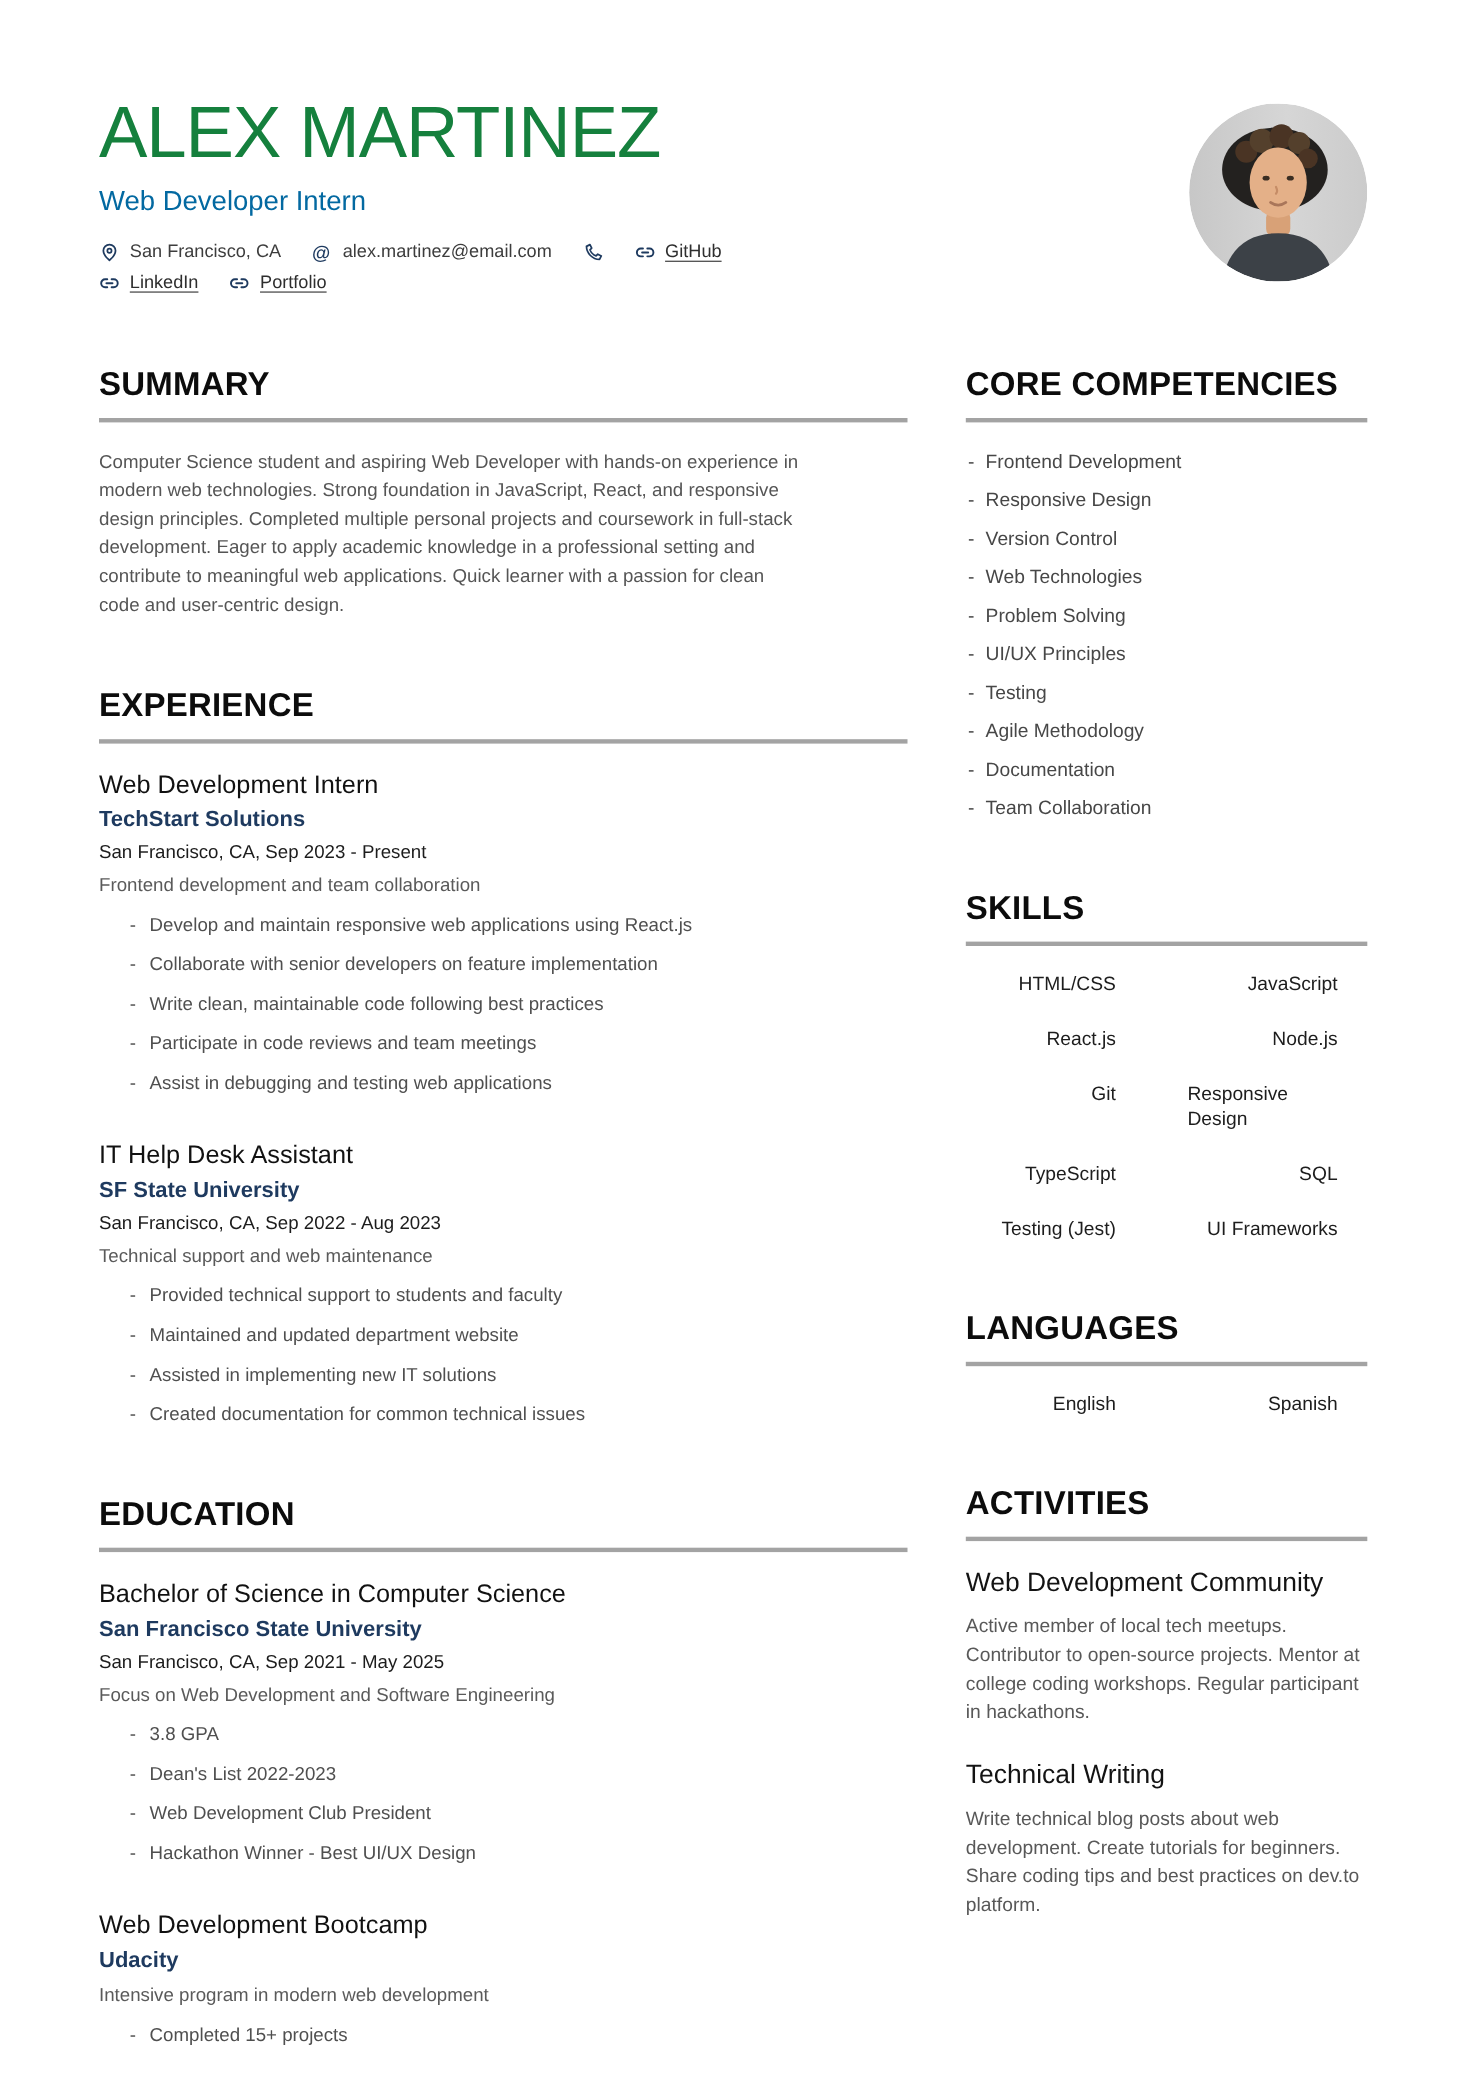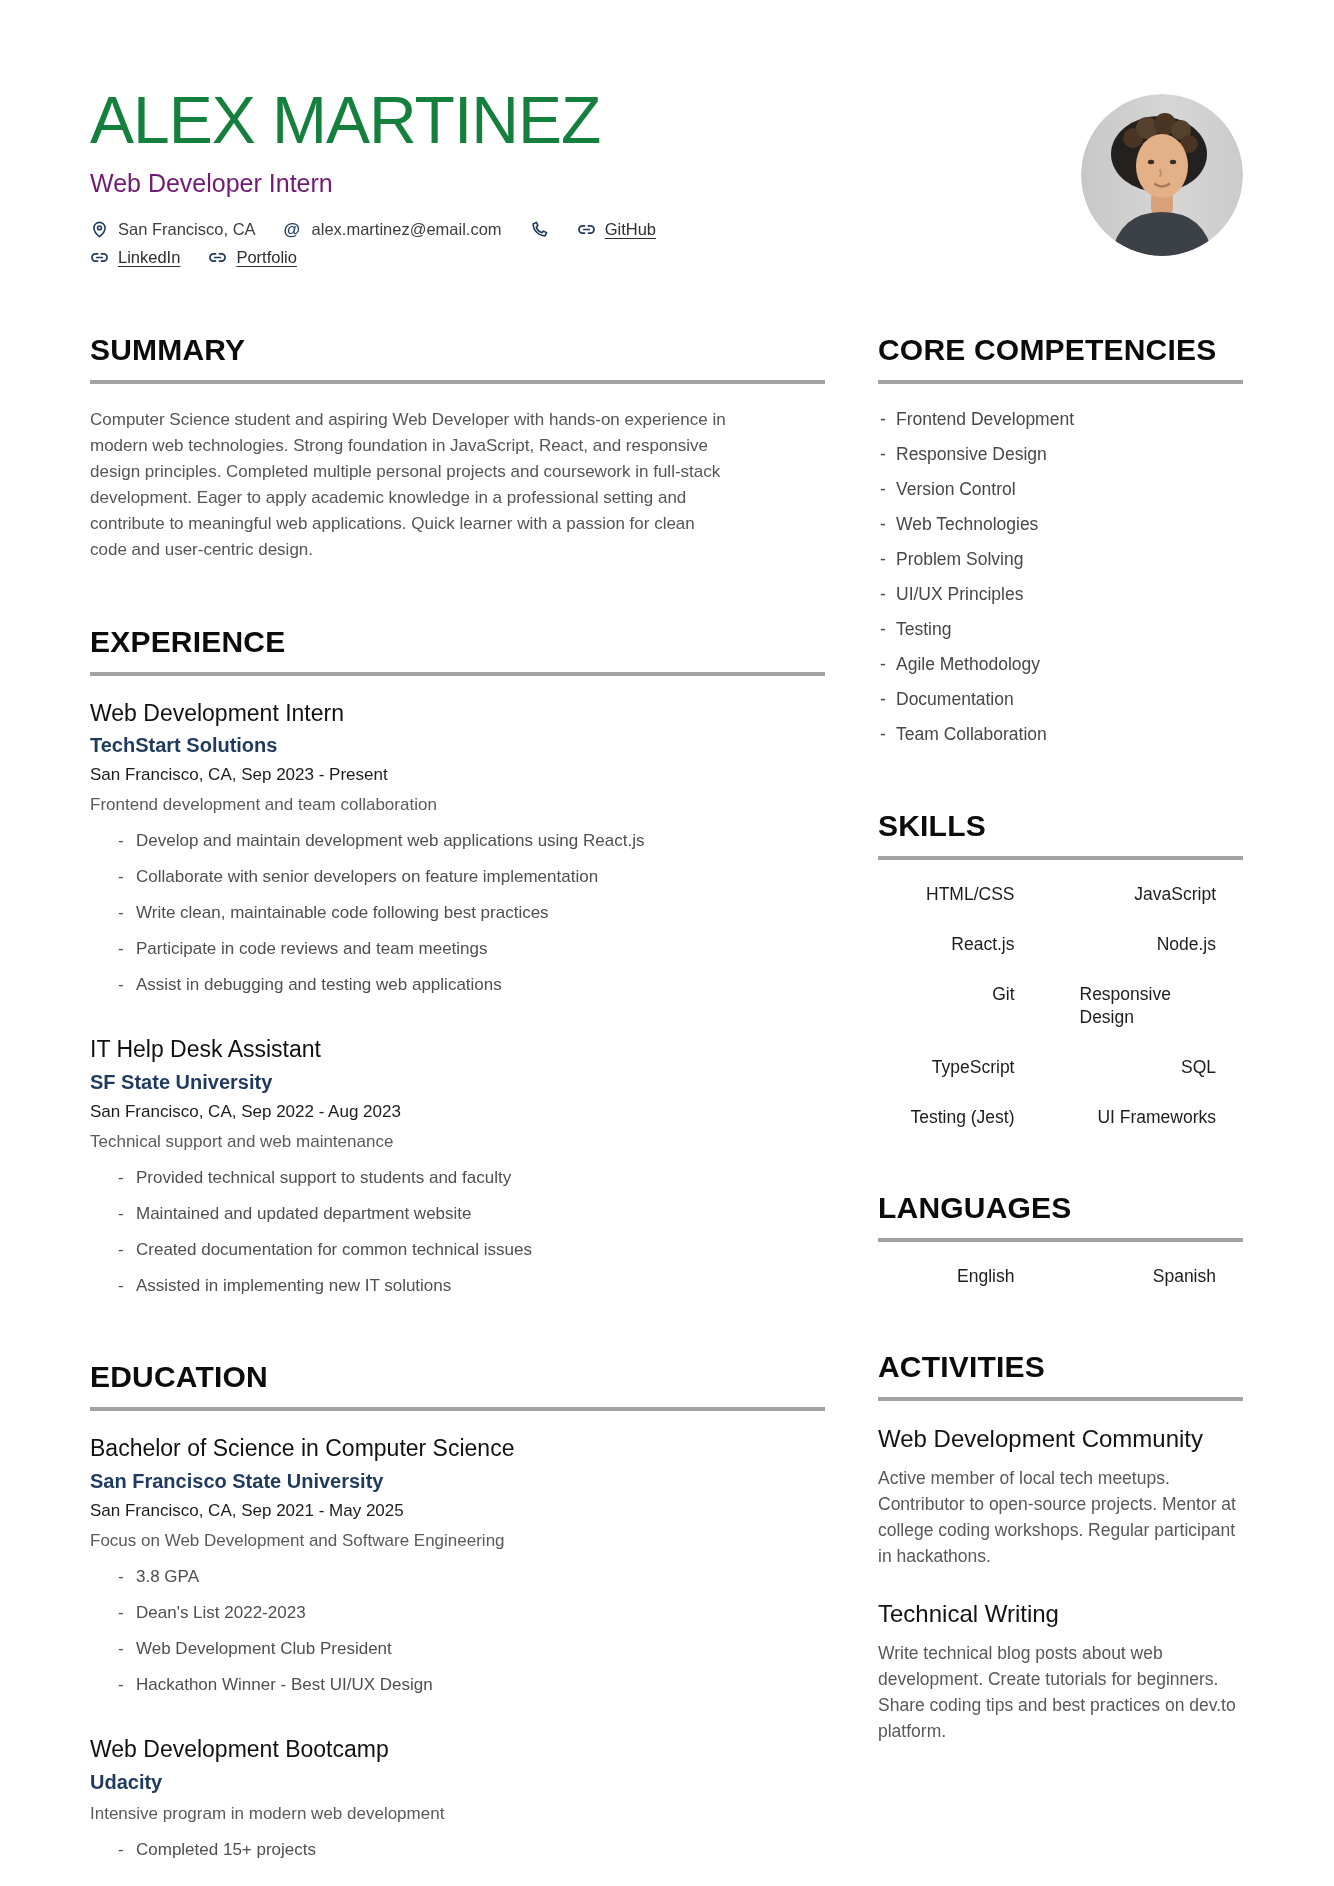--- a/index.html
+++ b/index.html
@@ -23,21 +23,21 @@
   .person-name {
     font-size: 66px;
     font-weight: normal;
     letter-spacing: -1px;
     color: #15803d;
     line-height: 1.1;
   }
   .person-title {
     margin-top: 12px;
     font-size: 25px;
-    color: #701a75;
+    color: #0369a1;
   }
   .contact-rows { margin-top: 22px; display: flex; flex-direction: column; gap: 9px; text-align: right; }
   .contact-row { display: flex; align-items: center; gap: 28px; }
   .contact-item { display: inline-flex; align-items: center; gap: 9px; font-size: 16.5px; color: #3d3d3d; }
   .contact-item .ico { display: inline-flex; width: 19px; height: 19px; color: #1e3a5f; flex: 0 0 auto; }
   .contact-item .ico svg { width: 100%; height: 100%; }
   .contact-item.link .txt { text-decoration: underline; text-underline-offset: 3px; color: #2e2e2e; cursor: pointer; }
   .at-glyph { font-size: 17px; font-weight: bold; color: #1e3a5f; line-height: 19px; }
 
   .avatar {
@@ -226,38 +226,38 @@
       <section>
         <h2 class="sec-head">EXPERIENCE</h2>
         <div class="sec-body">
 
           <div class="entry">
             <div class="entry-title">Web Development Intern</div>
             <div class="entry-org">TechStart Solutions</div>
             <div class="entry-meta">San Francisco, CA, Sep 2023 - Present</div>
             <div class="entry-desc">Frontend development and team collaboration</div>
             <ul class="dash-list">
-              <li>Develop and maintain development web applications using React.js</li>
+              <li>Develop and maintain responsive web applications using React.js</li>
               <li>Collaborate with senior developers on feature implementation</li>
               <li>Write clean, maintainable code following best practices</li>
               <li>Participate in code reviews and team meetings</li>
               <li>Assist in debugging and testing web applications</li>
             </ul>
           </div>
 
           <div class="entry">
             <div class="entry-title">IT Help Desk Assistant</div>
             <div class="entry-org">SF State University</div>
             <div class="entry-meta">San Francisco, CA, Sep 2022 - Aug 2023</div>
             <div class="entry-desc">Technical support and web maintenance</div>
             <ul class="dash-list">
               <li>Provided technical support to students and faculty</li>
               <li>Maintained and updated department website</li>
+              <li>Assisted in implementing new IT solutions</li>
               <li>Created documentation for common technical issues</li>
-              <li>Assisted in implementing new IT solutions</li>
             </ul>
           </div>
 
         </div>
       </section>
 
       <section style="margin-bottom:0;">
         <h2 class="sec-head">EDUCATION</h2>
         <div class="sec-body">
 

